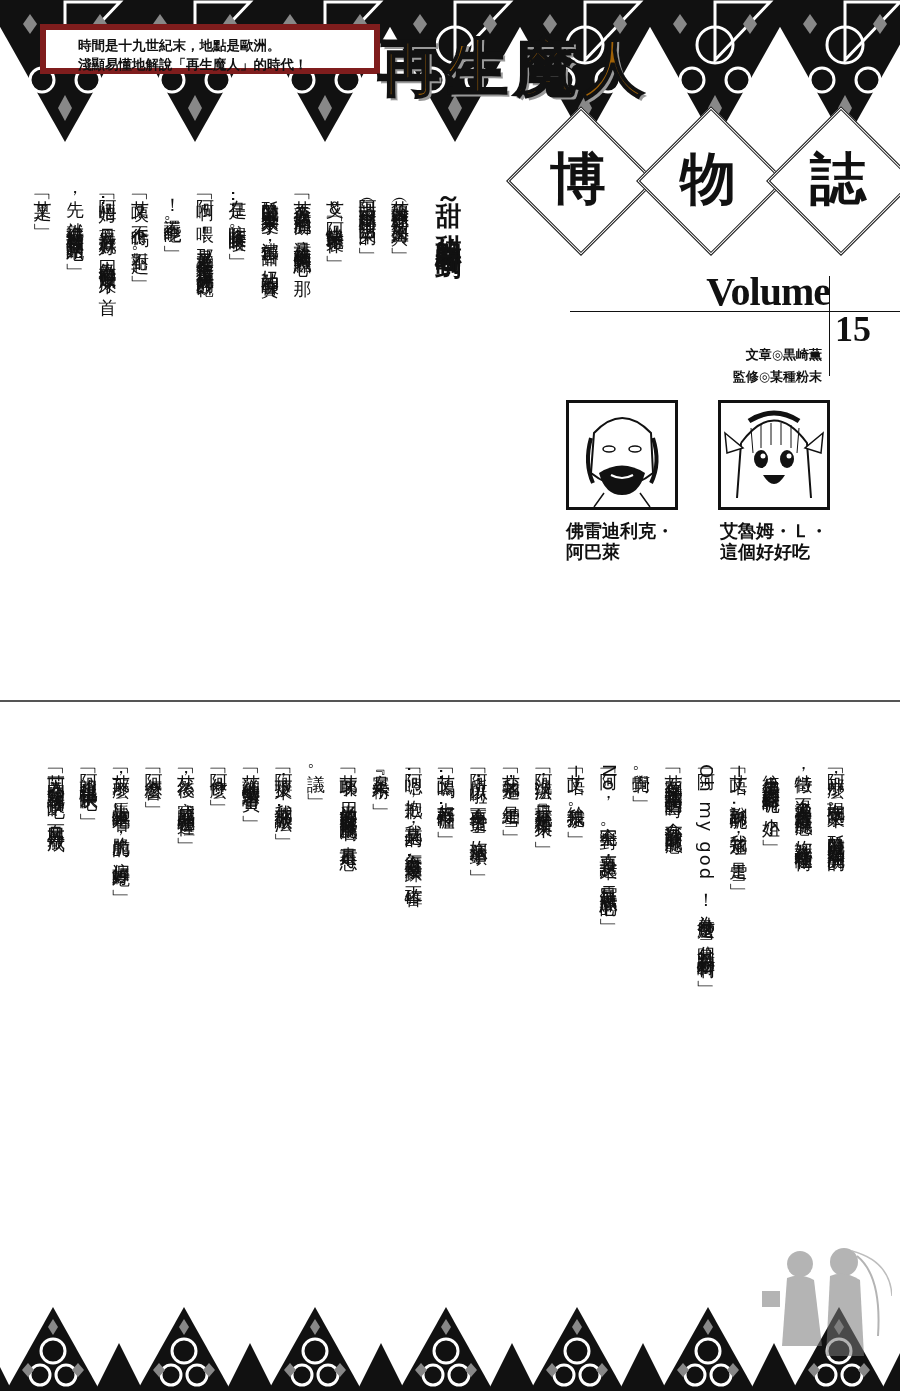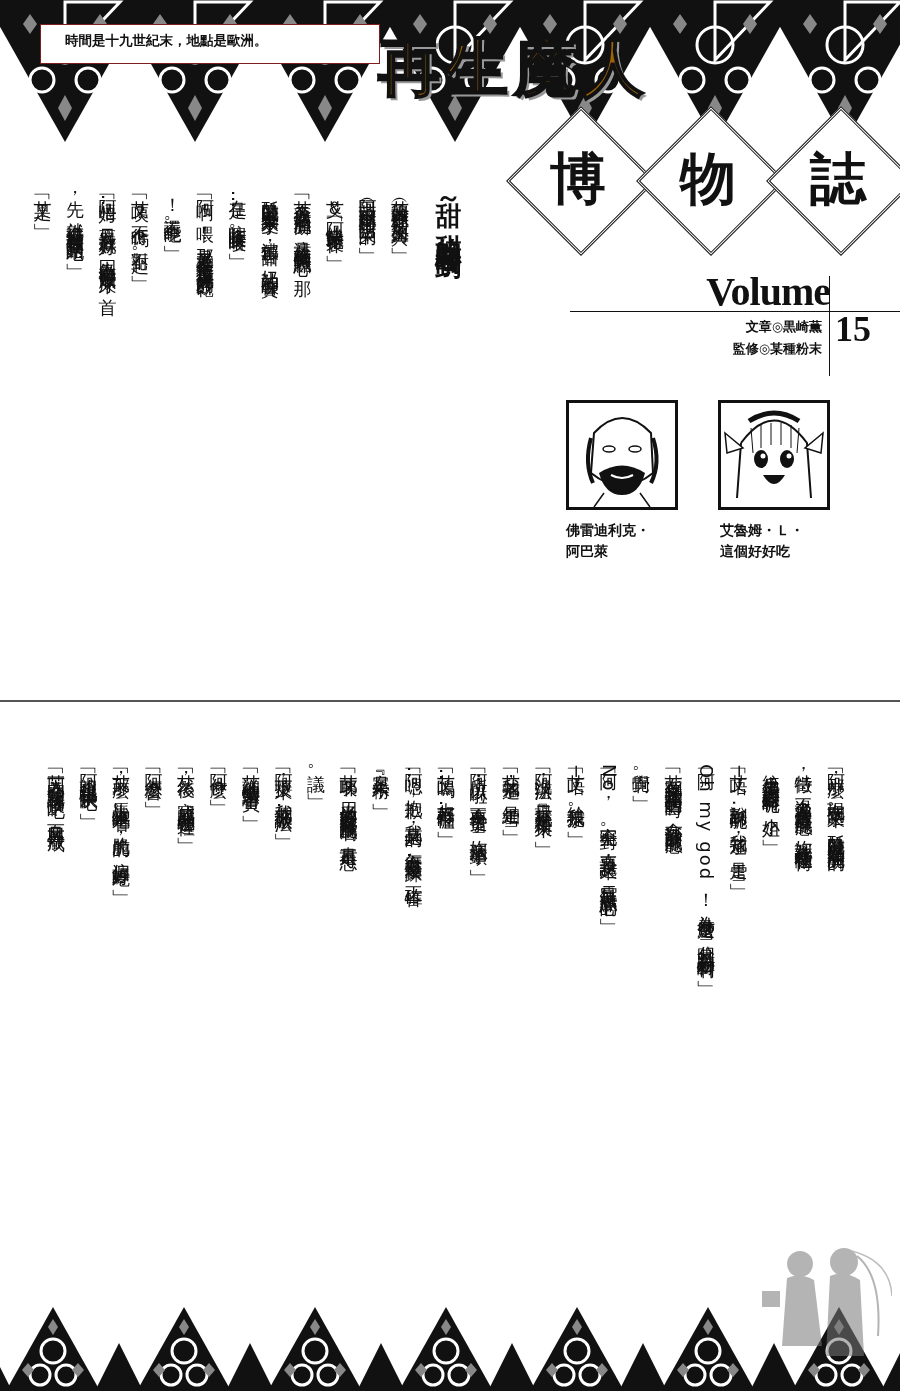--- a/index.html
+++ b/index.html
@@ -10,40 +10,40 @@
   .divider { position:absolute; left:0; top:700px; width:900px; height:5px; background:#fff; border-top:2px solid #555; }
   .left-edge { position:absolute; left:0; top:0; width:2px; height:1391px; background:#bbb; }
 
   
   .band { position:absolute; left:0; width:900px; overflow:hidden; }
   .band svg { display:block; }
   .top-band { top:0; height:145px; }
   .bottom-band { top:1283px; height:108px; }
 
   
-  .intro-box { position:absolute; left:40px; top:24px; width:340px; height:40px; background:#fff; border:1px solid #7f1d1d; padding:6px 0 0 24px; box-sizing:border-box; }
+  .intro-box { position:absolute; left:40px; top:24px; width:340px; height:50px; background:#fff; border:6px solid #7f1d1d; padding:6px 0 0 32px; box-sizing:border-box; }
   .intro-line { font-family:"DejaVu Serif", serif; font-weight:bold; font-size:13.5px; line-height:19px; white-space:nowrap; }
 
   
   .title-main { position:absolute; left:378px; top:26px; font-family:"DejaVu Serif", serif; font-weight:bold; font-size:62px; letter-spacing:6px; color:#a16207; -webkit-text-stroke:2px #111; text-shadow:3px 3px 0 #999; white-space:nowrap; }
   .diamonds { position:absolute; top:100px; left:500px; width:400px; height:170px; }
   .diamond { position:absolute; width:100px; height:100px; transform:rotate(45deg); background:#fff; border:3px double #111; }
   .diamond-char { position:absolute; width:140px; text-align:center; font-family:"DejaVu Serif", serif; font-weight:bold; font-size:56px; line-height:60px; }
 
   
   .volume-wrap { position:absolute; left:570px; top:268px; width:330px; height:100px; }
   .volume-label { position:absolute; right:70px; top:0; font-family:"Liberation Serif", serif; font-weight:bold; font-size:40px; letter-spacing:-1px; }
   .volume-num { position:absolute; left:265px; top:0; font-family:"Liberation Serif", serif; font-weight:bold; font-size:36px;margin-top:40px; }
   .volume-rule { position:absolute; left:0; top:43px; width:330px; height:1px; background:#111; }
   .volume-vrule { position:absolute; left:259px; top:8px; width:1px; height:100px; background:#111; }
-  .credit { position:absolute; right:78px; font-family:"DejaVu Sans", sans-serif; font-weight:bold; font-size:13px; white-space:nowrap; }
+  .credit { position:absolute; right:78px; font-family:"DejaVu Sans", sans-serif; font-weight:bold; font-size:13px; white-space:nowrap;margin-top:28px; }
 
   
   .portrait { position:absolute; width:112px; height:110px; border:3px solid #111; background:#fff; box-sizing:border-box; overflow:hidden; }
-  .portrait-name { position:absolute; font-weight:bold; font-size:14px; line-height:21px; white-space:nowrap; }
+  .portrait-name { position:absolute; font-weight:bold; font-size:18px; line-height:21px; white-space:nowrap; }
 
   
   .vcol-area { position:absolute; writing-mode:vertical-rl; font-family:"DejaVu Sans", sans-serif; }
   .heading-col { position:absolute; left:432px; top:182px; writing-mode:vertical-rl; font-weight:bold; font-size:26px; letter-spacing:3px; }
   .vline { font-size:18px; line-height:32.5px; letter-spacing:2px; white-space:pre; }
   .top-text { left:28px; top:186px; height:480px; }
   .bottom-text { left:22px; top:760px; height:520px; }
 
   .silhouette { position:absolute; left:752px; top:1236px; width:140px; height:150px; opacity:0.55; }
 </style>
@@ -67,20 +67,21 @@
           <polygon points="30,14 37,24 30,34 23,24" fill="#888"></polygon>
           <polygon points="100,14 107,24 100,34 93,24" fill="#888"></polygon>
         </pattern>
       </defs>
       <rect x="0" y="0" width="900" height="145" fill="url(#orn)"></rect>
     </svg>
   </div>
 
   <div class="intro-box">
     <div class="intro-line">時間是十九世紀末，地點是歐洲。</div>
+    <div class="intro-line">淺顯易懂地解說「再生魔人」的時代！</div>
   </div>
 
   <div class="title-main">再生魔人</div>
 
   <div class="diamonds">
     <div class="diamond" style="left:28px;top:28px;"></div>
     <div class="diamond" style="left:158px;top:28px;"></div>
     <div class="diamond" style="left:288px;top:28px;"></div>
     <div class="diamond-char" style="left:8px;top:48px;">博</div>
     <div class="diamond-char" style="left:138px;top:48px;">物</div>

